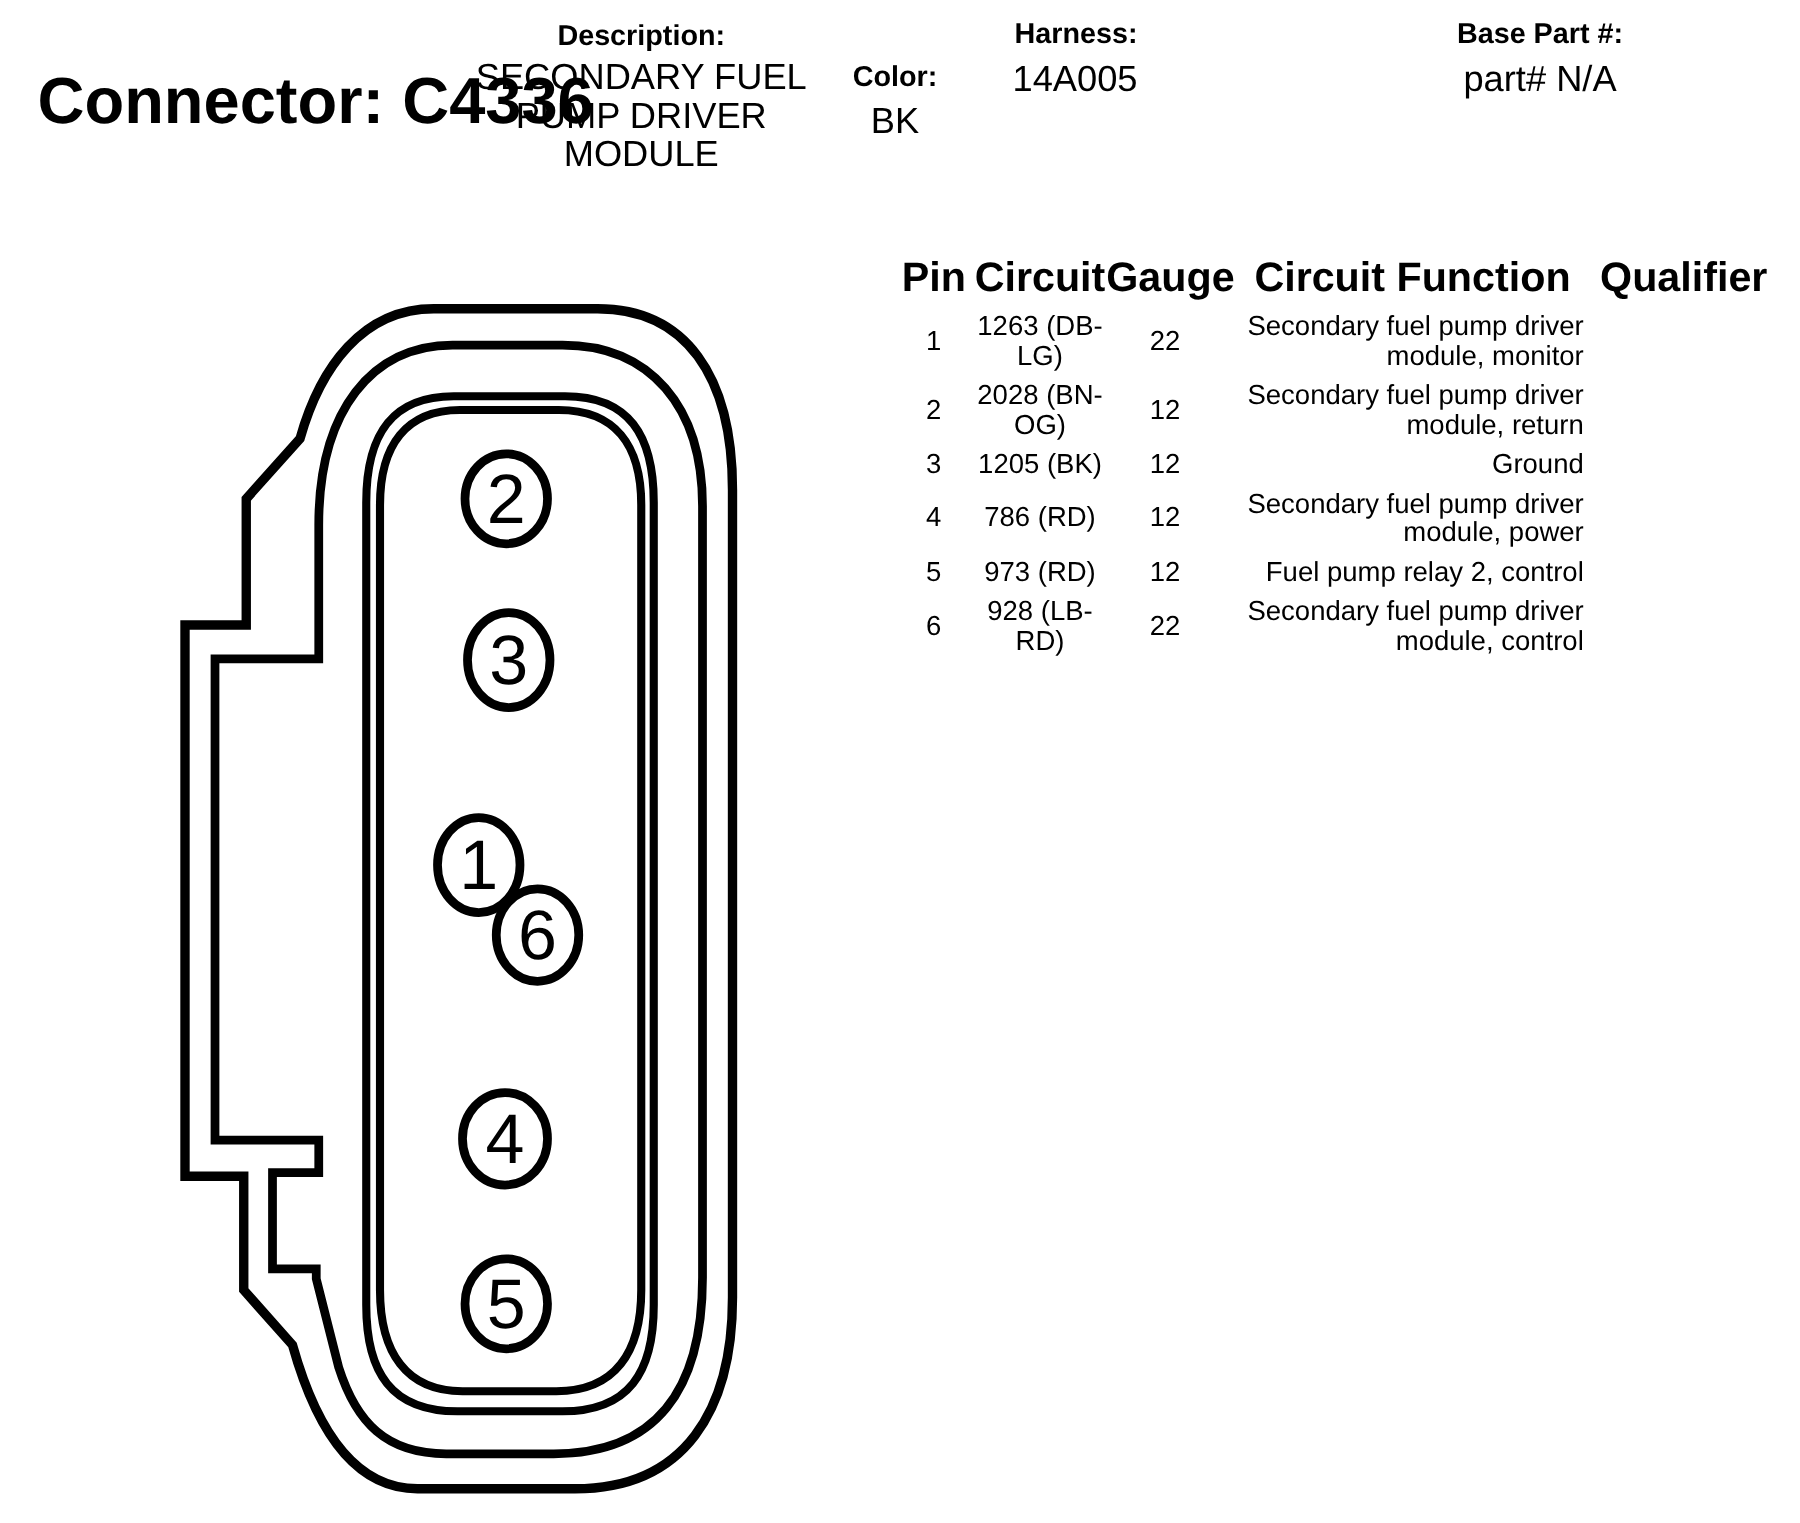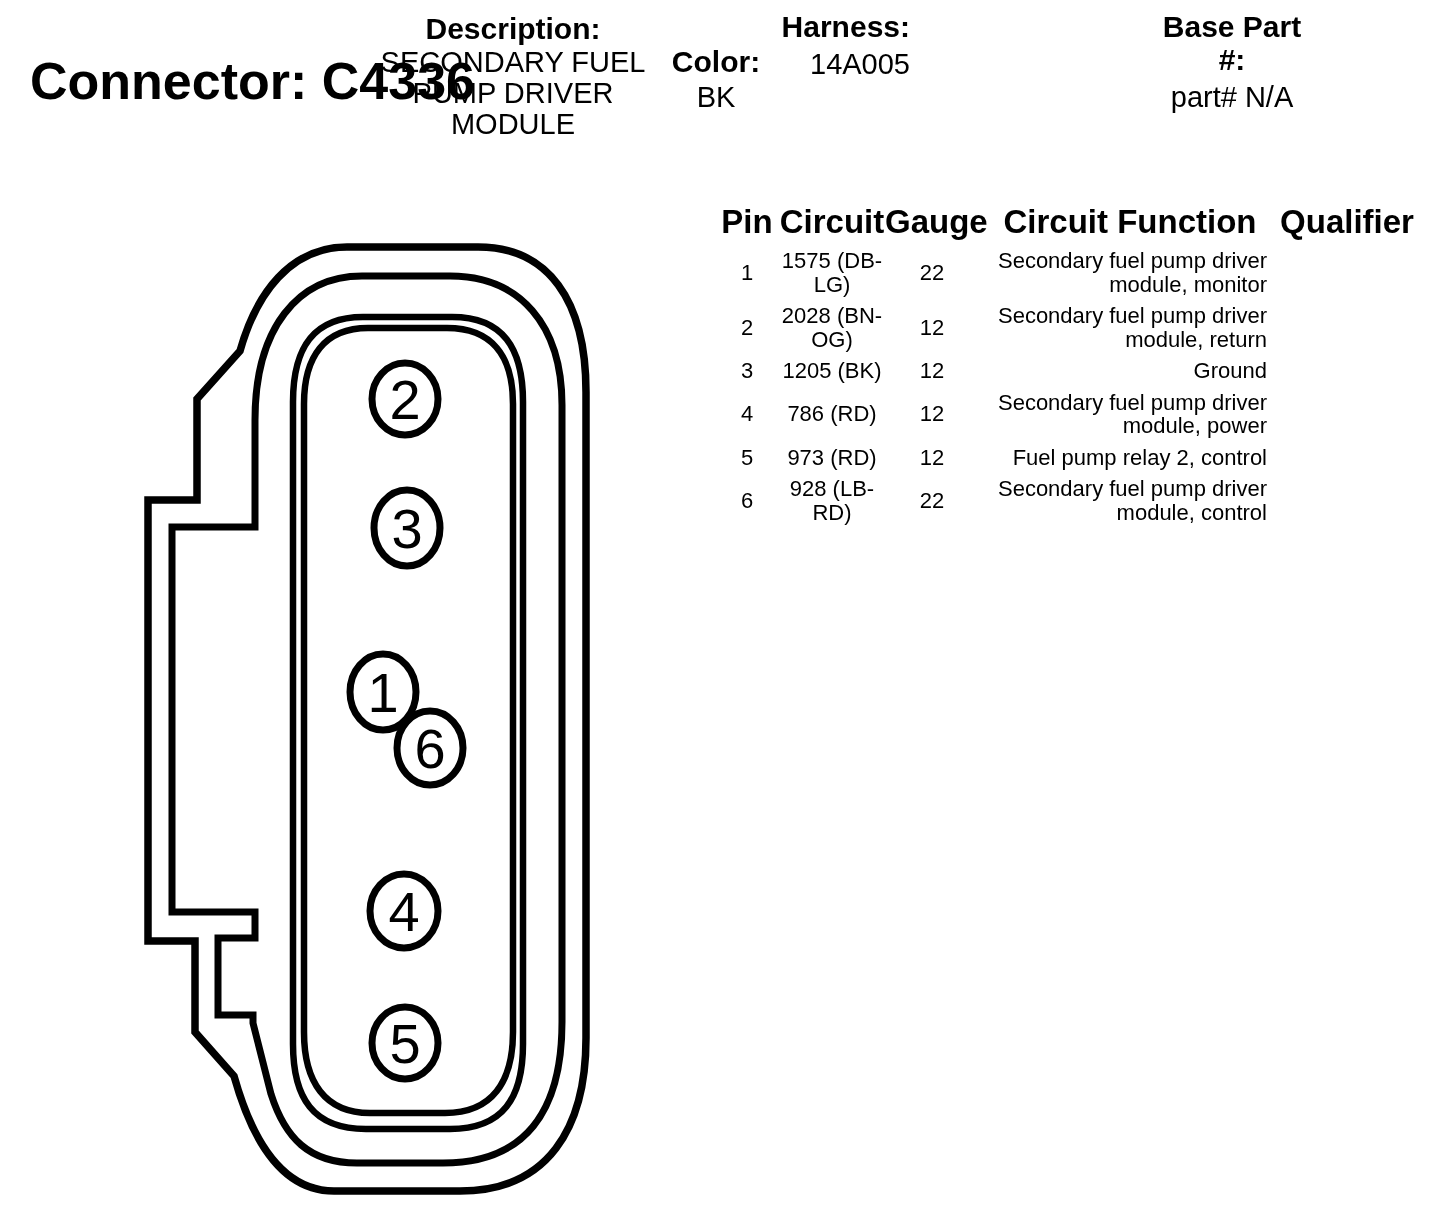--- a/index.html
+++ b/index.html
@@ -21,21 +21,21 @@
   
   .title {
     left: 30px;
     top: 51px;
     font-size: 52px;
     font-weight: bold;
     white-space: nowrap;
   }
   .hblock { text-align: center; }
   .hblock .hlabel {
-    font-size: 30px;
+    font-size: 23px;
     font-weight: bold;
     line-height: 33px;
   }
   .hblock .hvalue {
     font-size: 29px;
     line-height: 31px;
   }
   .desc-block  { left: 373px;  top: 12px; width: 280px; }
   .desc-block .hvalue { margin-top: 2px; }
   .color-block { left: 660px;  top: 45px; width: 112px; }
@@ -172,21 +172,21 @@
     </g>
   </svg>
 
   <div id="pinout-grid" class="abs pinout-grid">
     <div class="hcell">Pin</div>
     <div class="hcell">Circuit</div>
     <div class="hcell">Gauge</div>
     <div class="hcell h-function">Circuit Function</div>
     <div class="hcell">Qualifier</div>
   <div class="cell col-pin">1</div>
-      <div class="cell col-circuit">1575 (DB-LG)</div>
+      <div class="cell col-circuit">1263 (DB-LG)</div>
       <div class="cell col-gauge">22</div>
       <div class="cell col-function">Secondary fuel pump driver module, monitor</div>
       <div class="cell col-qualifier"></div>
       <div class="cell col-pin">2</div>
       <div class="cell col-circuit">2028 (BN-OG)</div>
       <div class="cell col-gauge">12</div>
       <div class="cell col-function">Secondary fuel pump driver module, return</div>
       <div class="cell col-qualifier"></div>
       <div class="cell col-pin">3</div>
       <div class="cell col-circuit">1205 (BK)</div>

